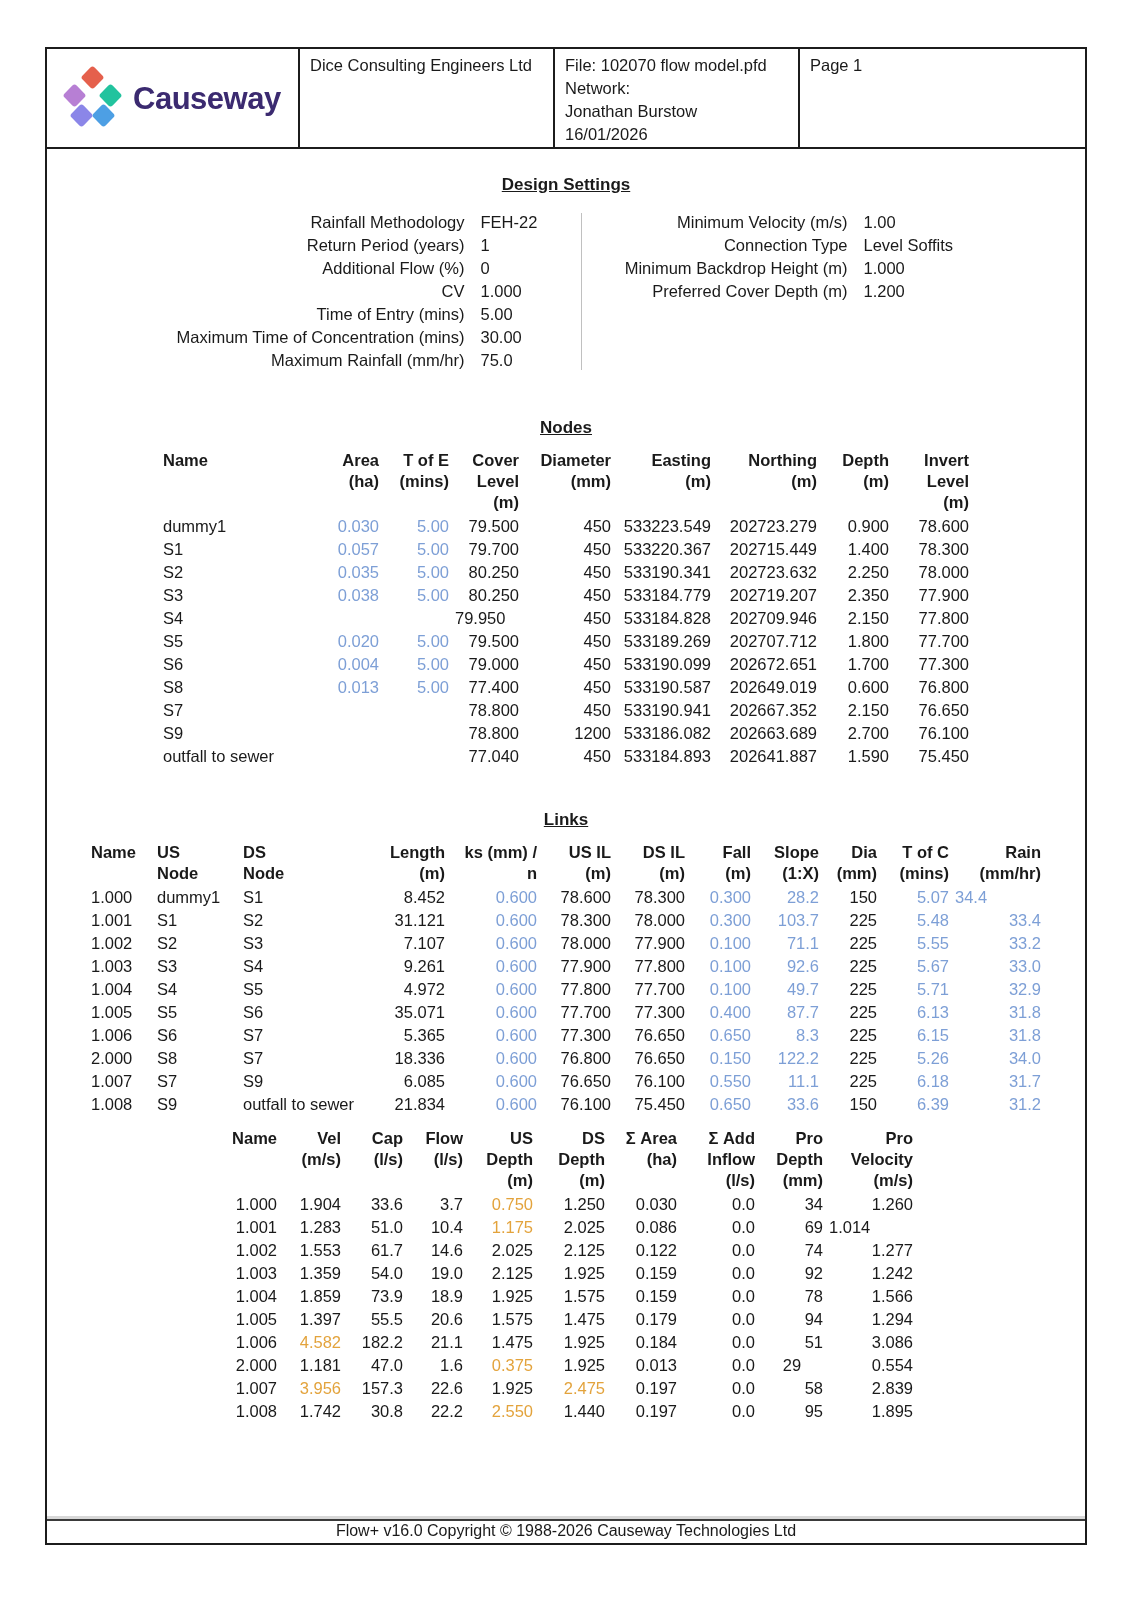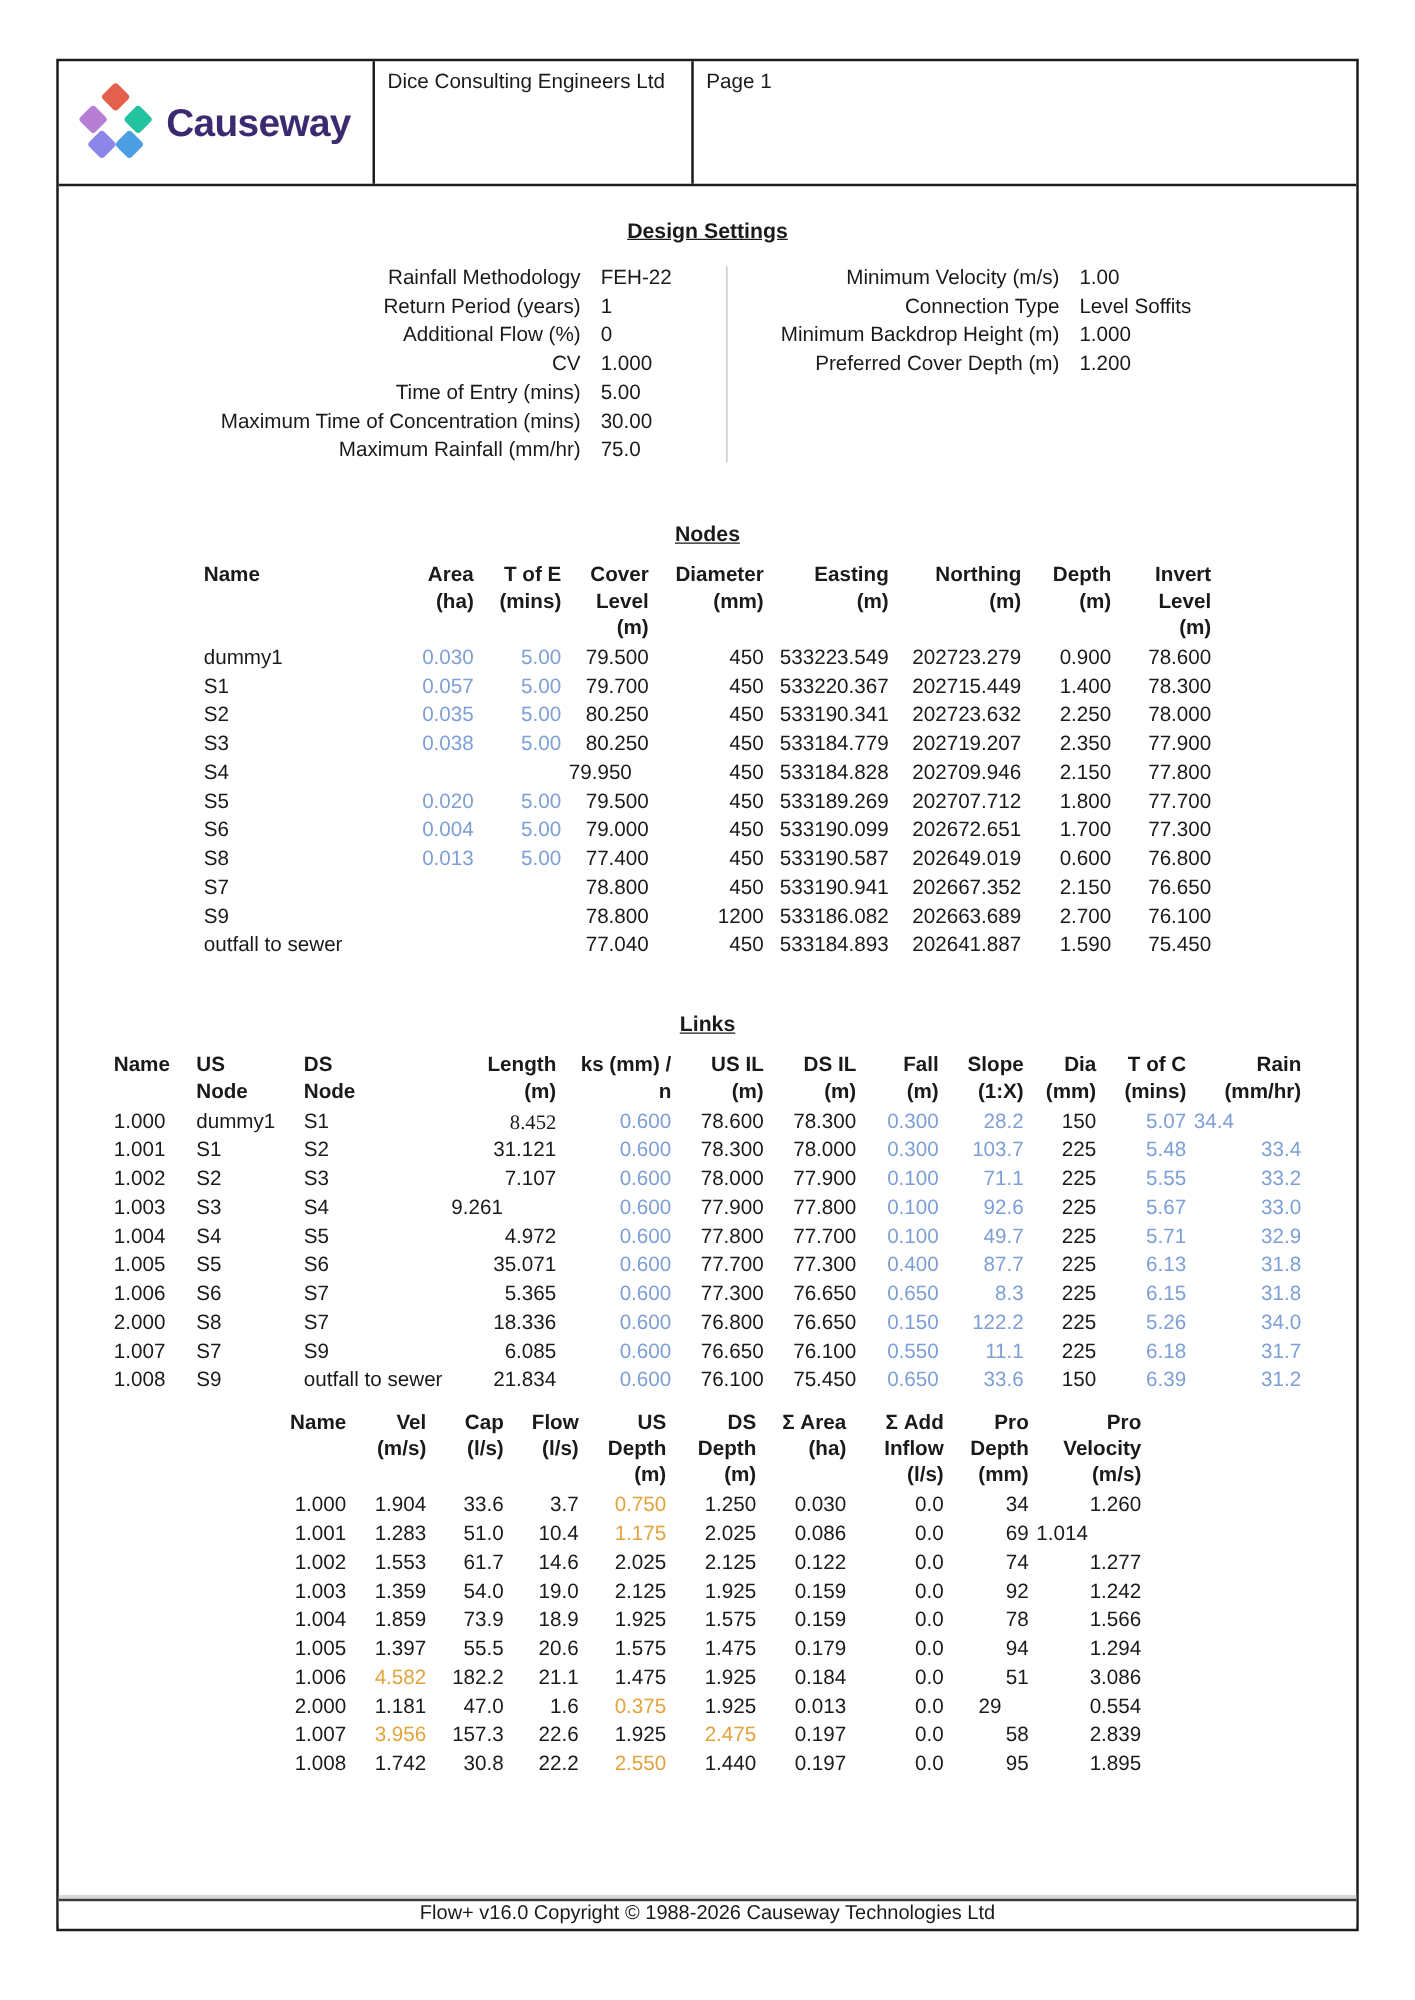--- a/index.html
+++ b/index.html
@@ -69,20 +69,26 @@
           <span class="cube c1" style="background: rgb(183, 127, 212);"></span>
           <span class="cube c2" style="background: rgb(34, 195, 158);"></span>
           <span class="cube c3" style="background: rgb(139, 134, 232);"></span>
           <span class="cube c4" style="background: rgb(77, 159, 228);"></span>
         </div>
         <span class="brand">Causeway</span>
       </div>
       <div class="hcell company-cell">
         <span>Dice Consulting Engineers Ltd</span>
       </div>
+      <div class="hcell file-cell">
+        <div>File: 102070 flow model.pfd</div>
+        <div>Network:</div>
+        <div>Jonathan Burstow</div>
+        <div>16/01/2026</div>
+      </div>
       <div class="hcell page-cell">
         <span>Page 1</span>
       </div>
     </div>
 
     <div class="content">
 
       <div class="section-title t-design">Design Settings</div>
 
       <div class="settings">
@@ -293,21 +299,21 @@
               <th style="width: 58px; text-align: right;">Dia<br>(mm)</th>
               <th style="width: 72px; text-align: right;">T of C<br>(mins)</th>
               <th style="width: 92px; text-align: right;">Rain<br>(mm/hr)</th>
             </tr>
           </thead>
           <tbody>
             <tr>
               <td style="text-align: left;">1.000</td>
               <td style="text-align: left;">dummy1</td>
               <td style="text-align: left;">S1</td>
-              <td style="text-align: right; font-family: Liberation Serif, serif;">8.452</td>
+              <td style="text-align: right;">8.452</td>
               <td class="blue" style="text-align: right;">0.600</td>
               <td style="text-align: right;">78.600</td>
               <td style="text-align: right;">78.300</td>
               <td class="blue" style="text-align: right;">0.300</td>
               <td class="blue" style="text-align: right;">28.2</td>
               <td style="text-align: right;">150</td>
               <td class="blue" style="text-align: right;">5.07</td>
               <td class="blue" style="">34.4</td>
             </tr>
             <tr>
@@ -335,21 +341,21 @@
               <td class="blue" style="text-align: right;">0.100</td>
               <td class="blue" style="text-align: right;">71.1</td>
               <td style="text-align: right;">225</td>
               <td class="blue" style="text-align: right;">5.55</td>
               <td class="blue" style="text-align: right;">33.2</td>
             </tr>
             <tr>
               <td style="text-align: left;">1.003</td>
               <td style="text-align: left;">S3</td>
               <td style="text-align: left;">S4</td>
-              <td style="text-align: left;">9.261</td>
+              <td style="text-align: right;">9.261</td>
               <td class="blue" style="text-align: right;">0.600</td>
               <td style="text-align: right;">77.900</td>
               <td style="text-align: right;">77.800</td>
               <td class="blue" style="text-align: right;">0.100</td>
               <td class="blue" style="text-align: right;">92.6</td>
               <td style="text-align: right;">225</td>
               <td class="blue" style="text-align: right;">5.67</td>
               <td class="blue" style="text-align: right;">33.0</td>
             </tr>
             <tr>

